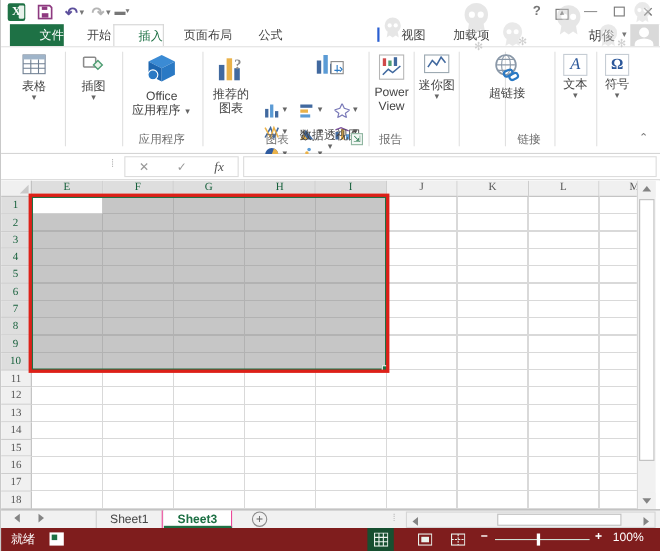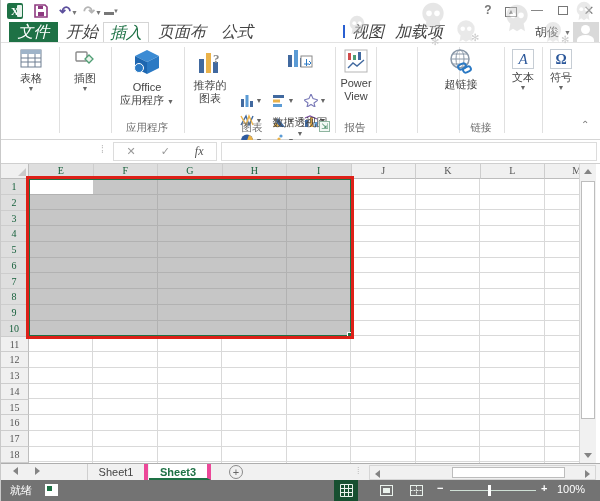--- a/index.html
+++ b/index.html
@@ -24,21 +24,21 @@
   .min-b { left:526px; } .max-b { left:552px; } .close-b { left:578px; font-size:13px; }
   .max-b .box { display:inline-block; width:10px; height:9px; border:1px solid #777; margin-top:4px; }
 
   
   .wm { position:absolute; pointer-events:none; z-index:60; opacity:.45; }
   .wm svg { display:block; }
   .wm-star { color:#cfcfcf; font-size:10px; z-index:60; position:absolute; pointer-events:none; }
 
   
   .tabrow { position:absolute; left:0; top:22px; width:600px; height:20px; background:#fff; }
-  .tab { position:absolute; top:0; height:20px; line-height:20px; text-align:center; color:#444; font-size:16px;font-style:italic; }
+  .tab { position:absolute; top:0; height:20px; line-height:20px; text-align:right; color:#444; font-size:11px; }
   .tab-file { left:8px; width:49px; background:#1e7145; color:#fff; }
   .tab-home { left:62px; width:38px; }
   .tab-insert { left:102px; width:46px; background:#fff; border:1px solid #d5d5d5; border-bottom:none; color:#1e7145; }
   .tab-layout { left:152px; width:58px; }
   .tab-formula { left:216px; width:40px; }
   .tab-view { left:348px; width:38px; }
   .tab-addins { left:392px; width:52px; }
   .caret-mark { position:absolute; left:342px; top:3px; width:2px; height:13px; background:#2a5fd1; }
   .user-chip { position:absolute; right:42px; top:0; height:20px; line-height:20px; color:#444; }
   .user-dd { position:absolute; right:30px; top:7px; font-size:7px; color:#777; }
@@ -97,31 +97,31 @@
   .tri-up { border-left:4px solid transparent; border-right:4px solid transparent; border-bottom:5px solid #848484; }
   .tri-dn { border-left:4px solid transparent; border-right:4px solid transparent; border-top:5px solid #848484; }
   .tri-lf { border-top:4px solid transparent; border-bottom:4px solid transparent; border-right:5px solid #848484; margin:4px auto; }
   .tri-rt { border-top:4px solid transparent; border-bottom:4px solid transparent; border-left:5px solid #848484; margin:4px auto; }
   .vthumb { position:absolute; left:1px; top:17px; width:14px; height:238px; background:#fff; border:1px solid #bdbdbd; }
   .varr-dn { bottom:0; top:auto; }
 
   
   .sheetbar { position:absolute; left:0; top:463px; width:600px; height:17px; background:#f1f1f1; border-top:1px solid #aeaeae; font-size:11px; }
   .snav { position:absolute; top:3px; }
-  .sheettab { position:absolute; top:0; height:16px; line-height:16px; text-align:center; color:#444; border-right:4px solid #ec4899; }
+  .sheettab { position:absolute; top:0; height:16px; line-height:16px; text-align:center; color:#444; border-right:1px solid #ec4899; }
   .sheettab.first { border-left:1px solid #cfcfcf; }
   .sheettab.active { background:#fff; color:#1e7145; font-weight:bold; border-bottom:2px solid #1e7145; }
   .addsheet { position:absolute; left:228px; top:1px; width:14px; height:14px; border:1px solid #8a8a8a; border-radius:50%; color:#666; text-align:center; line-height:12px; font-size:11px; }
   .hsplit { position:absolute; left:356px; top:2px; color:#b9b9b9; font-size:9px; }
   .hscroll { position:absolute; left:368px; top:1px; width:227px; height:15px; background:#f1f1f1; border:1px solid #d6d6d6; }
   .hscroll .arr { position:absolute; top:0; width:15px; height:13px; }
   .hthumb { position:absolute; left:82px; top:1px; width:113px; height:11px; background:#fff; border:1px solid #bdbdbd; }
 
   
-  .statusbar { position:absolute; left:0; top:480px; width:600px; height:21px; background:#737373; color:#fff; font-size:11px; }
+  .statusbar { position:absolute; left:0; top:480px; width:600px; height:21px; background:#7f1d1d; color:#fff; font-size:11px; }
   .st-ready { position:absolute; left:9px; top:3px; }
   .st-rec { position:absolute; left:44px; top:4px; width:13px; height:12px; border:1px solid #dcе8df; border-color:#dce8df; background:#fff; }
   .st-rec i { position:absolute; left:2px; top:2px; width:5px; height:5px; background:#1e7145; display:block; }
   .viewbtn { position:absolute; top:0; width:24px; height:21px; display:flex; align-items:center; justify-content:center; }
   .viewbtn.active { background:#174f30; }
   .zo { position:absolute; top:2px; color:#fff; font-weight:bold; }
   .ztrack { position:absolute; left:449px; top:10px; width:86px; height:1px; background:#cfe0d5; }
   .zthumb { position:absolute; left:487px; top:5px; width:3px; height:11px; background:#fff; }
   .zpct { position:absolute; left:556px; top:3px; }
 </style>
@@ -345,20 +345,28 @@
             <rect x="9" y="6" width="3" height="5" fill="#4f9e74"></rect>
             <rect x="14" y="3" width="3" height="8" fill="#41699f"></rect>
             <path d="M4 19l5-5 4 3 7-6" fill="none" stroke="#41699f" stroke-width="1.4"></path>
           </svg></span>
       <span class="lb">Power</span>
       <span class="lb">View</span>
     </div>
     <div class="grouplabel" style="left:334px; width:40px;">报告</div>
     <div class="gdiv" style="left:375px"></div>
 
+    <div class="bigbtn" style="left:378px; width:36px;">
+      <span class="ic"><svg width="24" height="18" viewBox="0 0 24 18">
+            <rect x="1" y="1" width="22" height="16" fill="#fff" stroke="#9aa7b0"></rect>
+            <path d="M4 12l4-6 4 4 4-7 4 5" fill="none" stroke="#41699f" stroke-width="1.4"></path>
+          </svg></span>
+      <span class="lb">迷你图</span>
+        <span class="dd">▼</span>
+    </div>
     <div class="gdiv" style="left:416px"></div>
 
     <div class="gdiv" style="left:458px"></div>
 
     <div class="bigbtn" style="left:440px; width:40px;">
       <span class="ic"><svg width="26" height="25" viewBox="0 0 26 25">
             <circle cx="12" cy="10" r="9" fill="none" stroke="#8a98a8" stroke-width="1.5"></circle>
             <ellipse cx="12" cy="10" rx="4" ry="9" fill="none" stroke="#8a98a8"></ellipse>
             <path d="M3 10h18M4.5 5h15M4.5 15h15" stroke="#8a98a8" fill="none"></path>
             <rect x="10" y="15" width="8" height="5" rx="2.5" transform="rotate(-25 14 17.5)" fill="none" stroke="#2a79c4" stroke-width="2"></rect>

